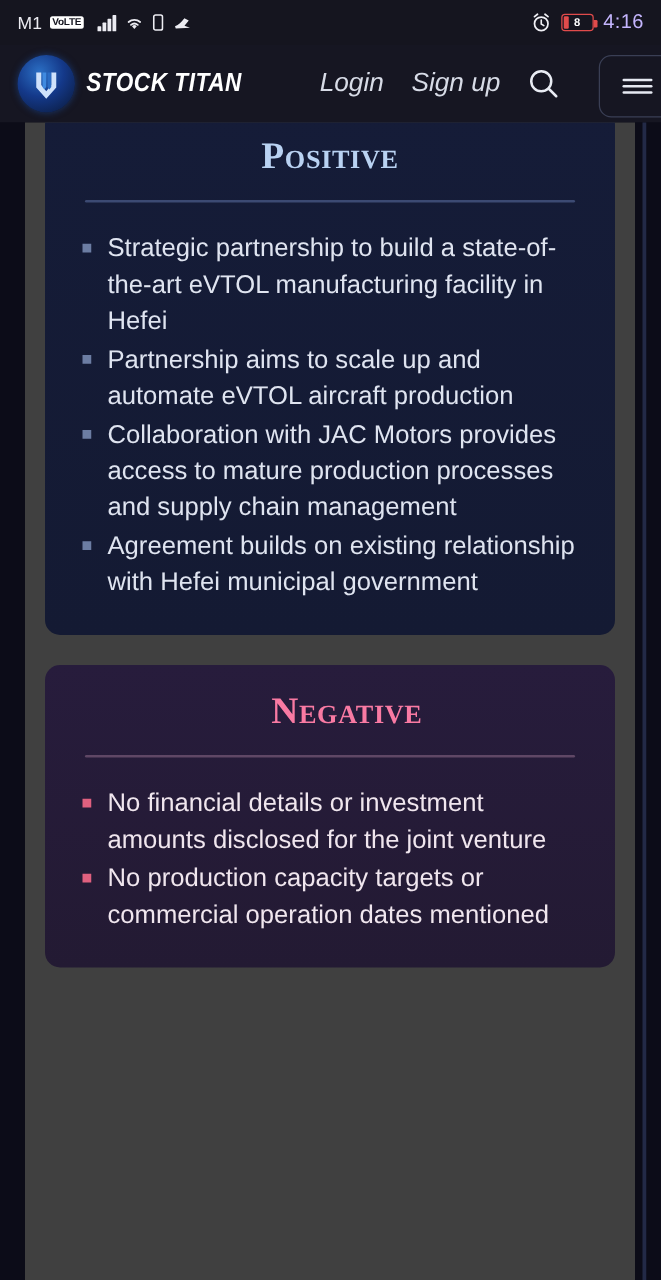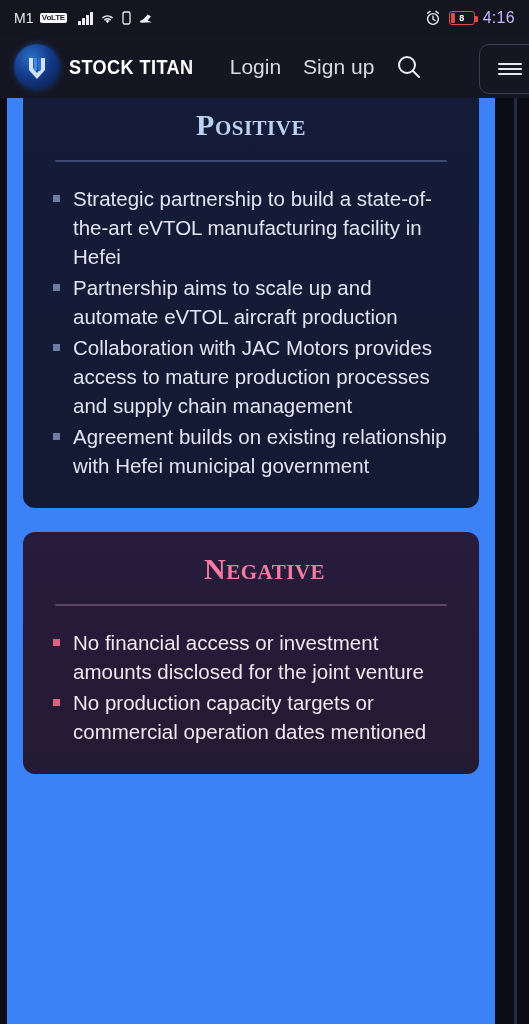--- a/index.html
+++ b/index.html
@@ -50,51 +50,52 @@
   .battery .num { font-size:9px; font-weight:700; color:#ffffff; position:relative; z-index:2; }
   .clock-time { font-size:16px; color:#c4b5fd; letter-spacing:.3px; }
 
   
   .header {
     height:62px; width:100%;
     background:#161622;
     display:flex; 
     padding:0 0 0 14px;
     position:relative;
+    font-style:italic;
   }
   .brand { display:flex; align-items:center; gap:9px; }
   .logo {
     width:46px; height:46px; border-radius:50%;
     background:radial-gradient(circle at 38% 30%, #2b6fc4 0%, #14398a 45%, #0a1734 100%);
     display:flex; align-items:center; justify-content:center;
     box-shadow:0 0 6px rgba(30,90,190,.5);
     flex:0 0 auto;
   }
   .brand-name {
     color:#ffffff; font-size:21px; font-weight:700;
     letter-spacing:.5px; transform:scaleX(.86); transform-origin:left center;
     white-space:nowrap;
   }
-  .nav { display:flex; align-items:center; gap:22px; margin-left:16px; }
+  .nav { display:flex; align-items:center; gap:22px; margin-left:42px; }
   .nav-link { color:#d7dbe6; font-size:21px; white-space:nowrap; cursor:pointer; }
   .search-btn { margin-left:20px; display:flex; align-items:center; cursor:pointer; }
   .menu-btn {
     position:absolute; right:-12px; top:8px;
     width:62px; height:50px;
     border:1px solid #3a3f55; border-radius:10px;
     display:flex; align-items:center; justify-content:center;
     cursor:pointer;
   }
   .menu-btn span { display:block; width:24px; height:2px; background:#e6e9f2; margin:3px 0; border-radius:1px; }
 
   
   .page { position:relative; width:100%; height:926px; background:#0c0c18; }
   .content {
-    position:absolute; left:7px; top:0; width:488px; height:926px;
-    background:#3b82f6;
+    position:absolute; left:20px; top:0; width:488px; height:926px;
+    background:#404040;
     overflow:hidden;
   }
   .scrollbar {
     position:absolute; right:12px; top:0; width:3px; height:926px;
     background:#232a47;
   }
 
   .card {
     margin:0 16px 24px 16px;
     border-radius:12px;
@@ -226,20 +227,20 @@
         <li>Partnership aims to scale up and automate eVTOL aircraft production</li>
         <li>Collaboration with JAC Motors provides access to mature production processes and supply chain management</li>
         <li>Agreement builds on existing relationship with Hefei municipal government</li>
       </ul>
     </div>
 
     <div class="card negative">
       <div class="card-title">Negative</div>
       <div class="divider"></div>
       <ul class="bullets">
-        <li>No financial access or investment amounts disclosed for the joint venture</li>
+        <li>No financial details or investment amounts disclosed for the joint venture</li>
         <li>No production capacity targets or commercial operation dates mentioned</li>
       </ul>
     </div>
 
   </div>
   <div class="scrollbar"></div>
 </div>
 
 </body></html>

